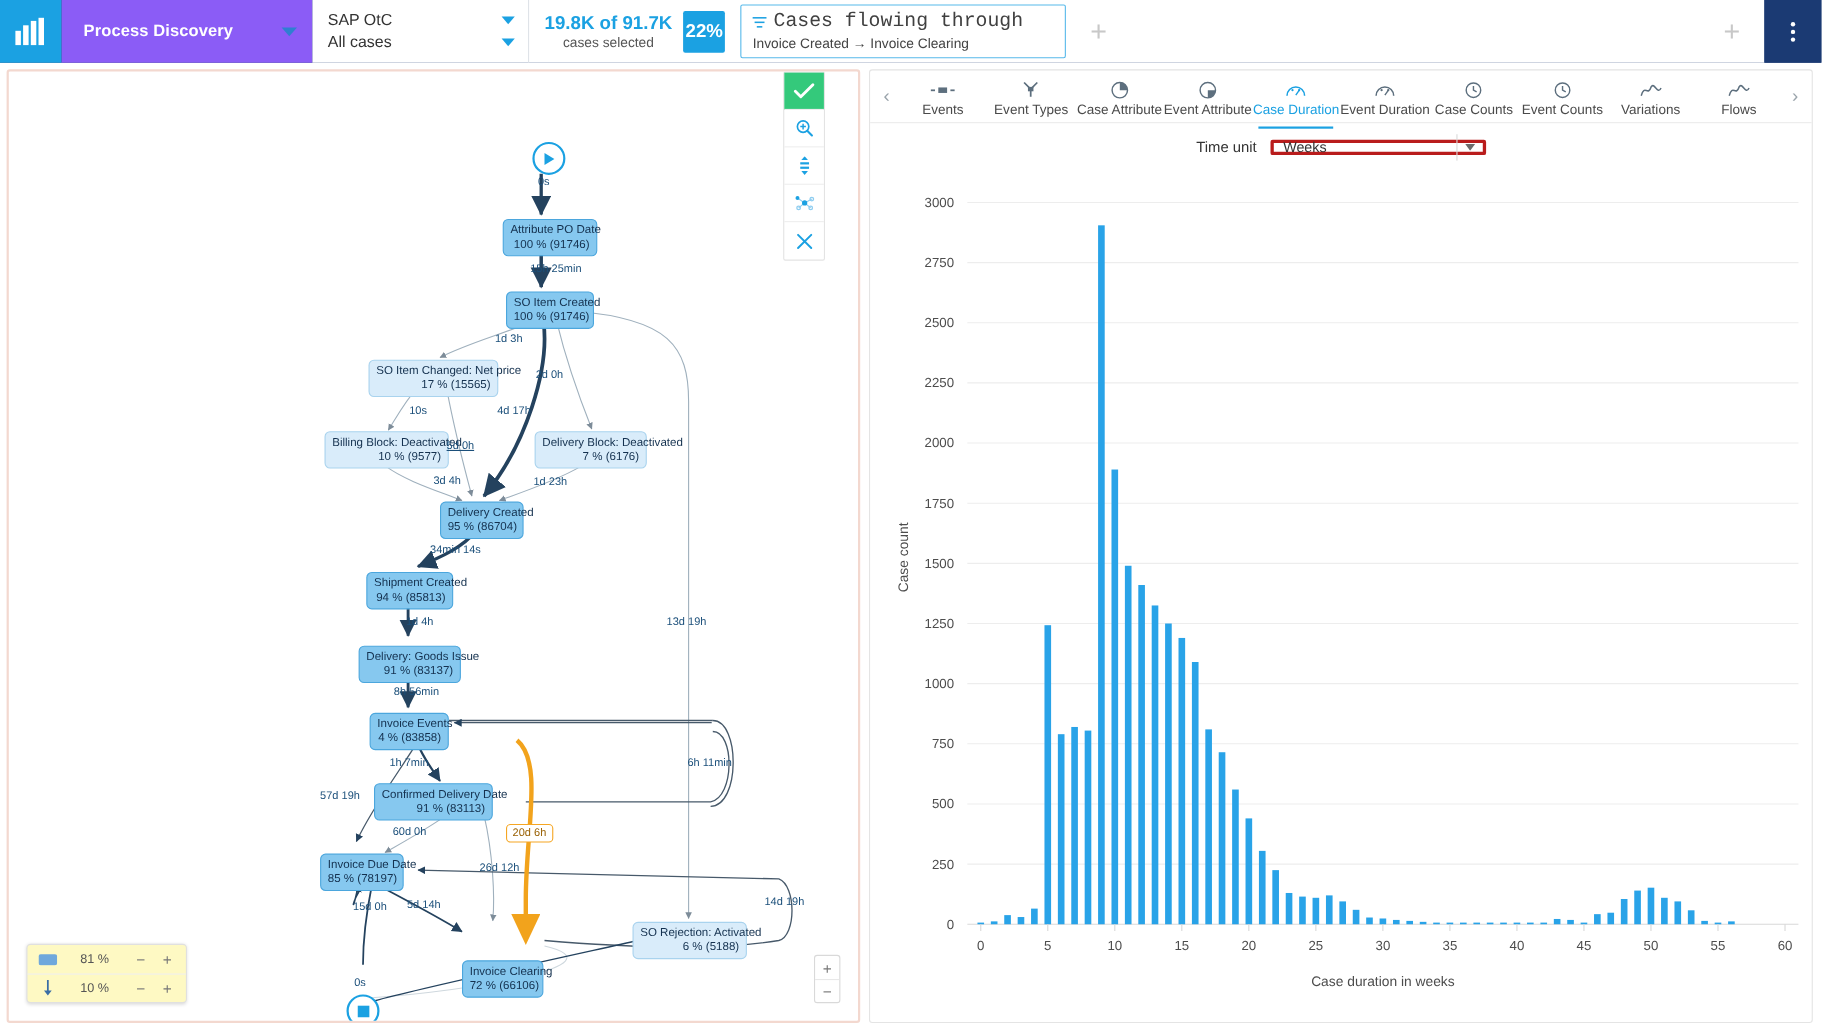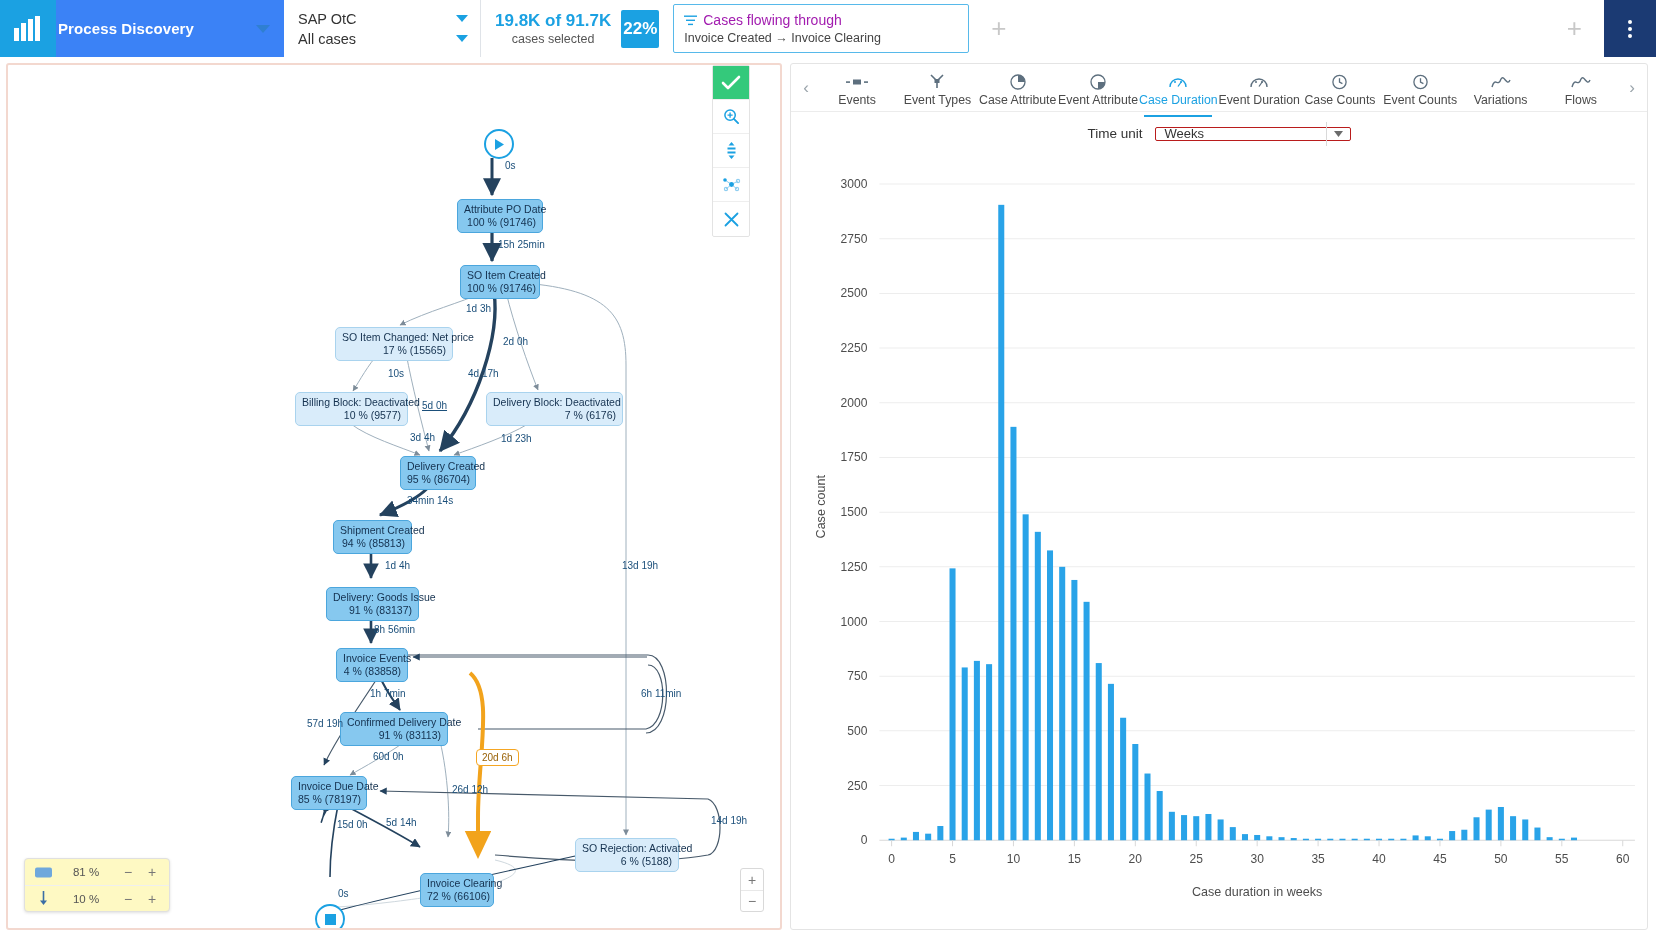--- a/index.html
+++ b/index.html
@@ -9,40 +9,40 @@
     font-family:"Liberation Sans", sans-serif;
     background:#ffffff;
     overflow:hidden;
     -webkit-font-smoothing:antialiased;
   }
 
   
   #topbar { height:57px; width:100%; display:flex; align-items:stretch; background:#1b3a73; position:relative; }
   #logo-box { width:56px; background:#1ba1e2; display:flex; align-items:center; justify-content:center; }
   #logo-box svg { display:block; }
-  #app-title-box { display:flex; align-items:center; padding:0 14px 0 2px; background:#3b82f6; min-width:228px;justify-content:space-between; }
+  #app-title-box { display:flex; align-items:center; padding:0 14px 0 20px; background:#8b5cf6; min-width:228px;justify-content:space-between; }
   #app-title { color:#fff; font-size:15px; font-weight:600; letter-spacing:.1px; }
   .caret-down { width:0;height:0;border-left:7px solid transparent;border-right:7px solid transparent;border-top:8px solid #2f7fd1; margin-left:auto; }
 
   #white-strip { flex:1; background:#fff; display:flex; align-items:stretch; height:57px; }
 
   #dataset-select { width:196px; padding:6px 12px 6px 14px; display:flex; flex-direction:column; justify-content:center; gap:4px; }
   .sel-row { display:flex; align-items:center; justify-content:space-between; }
   .sel-row span.txt { font-size:14.5px; color:#333; }
   .sel-caret { width:0;height:0;border-left:6px solid transparent;border-right:6px solid transparent;border-top:7px solid #1ba1e2; }
 
   #cases-block { display:flex; align-items:center; border-left:1px solid #dfe3e8; padding:0 0 0 14px; }
   #cases-texts { display:flex; flex-direction:column; align-items:center; padding-right:10px; }
   #cases-count { color:#1ba1e2; font-size:17px; font-weight:600; }
   #cases-label { color:#555; font-size:12.5px; margin-top:1px; }
   #cases-pct { background:#1ba1e2; color:#fff; font-size:17px; font-weight:600; width:38px; height:38px; display:flex; align-items:center; justify-content:center; border-radius:2px; }
 
   #filter-chip { margin-left:14px; margin-top:4px; margin-bottom:4px; width:296px; border:1px solid #57b9ea; border-radius:2px; padding:6px 10px; display:flex; flex-direction:column; justify-content:center; gap:3px; background:#fff; }
   #chip-head { display:flex; align-items:center; gap:6px; }
-  #chip-title { color:#a21caf; font-size:14px; }
+  #chip-title { color:#404040; font-size:18px;font-family:Liberation Mono, monospace; }
   #chip-sub { color:#444; font-size:12.5px; }
 
   #plus-1 { color:#c8c8c8; font-size:26px; margin-left:22px; display:flex; align-items:center; font-weight:300; }
   #right-spacer { flex:1; }
   #plus-2 { color:#c8c8c8; font-size:26px; display:flex; align-items:center; font-weight:300; padding-right:22px; }
   #kebab { width:52px; background:#1b3a73; display:flex; align-items:center; justify-content:center; flex-direction:column; gap:3px; }
   .kdot { width:4px;height:4px;border-radius:50%;background:#fff; }
 
   
   #main { height:879px; display:flex; padding:6px 8px 6px 6px; gap:8px; background:#fff; }
@@ -50,21 +50,21 @@
   
   #left-panel { width:776px; position:relative; border:2px solid #f3d8cf; border-radius:3px; background:#fff; overflow:hidden; }
   #graph-area { position:absolute; inset:0; }
 
   .node { position:absolute; border-radius:5px; padding:3px 6px; text-align:center; line-height:1.25; white-space:nowrap; }
   .node .nm { font-size:10.5px; color:#14314f; display:block; }
   .node .pc { font-size:10.5px; color:#14314f; display:block; text-align:right; }
   .node.dark { background:#86c8ef; border:1px solid #4ba6dd; }
   .node.light { background:#d9ecfa; border:1px solid #a9d3ee; }
 
-  .elabel { position:absolute; font-size:10px; color:#1b4f7a; white-space:nowrap;margin-left:16px; }
+  .elabel { position:absolute; font-size:10px; color:#1b4f7a; white-space:nowrap; }
   .elabel.highlight { border:1px solid #f5a623; background:#fff; color:#9a6206; border-radius:4px; padding:2px 5px; font-size:10px; }
 
   .term { position:absolute; width:30px; height:30px; border-radius:50%; border:2px solid #1ba1e2; background:#fff; display:flex; align-items:center; justify-content:center; }
 
   #diag-toolbar { position:absolute; top:0; right:30px; width:38px; background:#fff; border:1px solid #e3e3e3; border-radius:2px; display:flex; flex-direction:column; }
   .dtb { height:34px; display:flex; align-items:center; justify-content:center; border-bottom:1px solid #eee; }
   .dtb.green { background:#34c97b; height:34px; }
 
   #zoom-ctl { position:absolute; left:16px; bottom:16px; width:146px; background:#fef9c3; border:1px solid #e0e0e0; border-radius:4px; box-shadow:0 1px 3px rgba(0,0,0,.12); }
   .zrow { display:flex; align-items:center; height:26px; padding:0 8px; gap:6px; }
@@ -83,21 +83,21 @@
   .arrow-btn { width:22px; text-align:center; color:#9aa4ab; font-size:17px; }
   .tabs-wrap { flex:1; display:flex; align-items:flex-start; justify-content:space-between; height:48px; padding-top:4px; }
   .tab { flex:1; display:flex; flex-direction:column; align-items:center; gap:2px; height:44px; justify-content:center; position:relative; }
   .tab .ticon { height:18px; display:flex; align-items:center; justify-content:center; }
   .tab .tlabel { font-size:12.3px; color:#4a4a4a; white-space:nowrap; }
   .tab.active .tlabel { color:#1ba1e2; }
   .tab.active::after { content:""; position:absolute; left:6px; right:6px; bottom:-5px; height:2px; background:#1ba1e2; }
 
   #tu-row { display:flex; align-items:center; justify-content:center; gap:12px; padding:14px 0 6px; }
   #tu-label { font-size:13.5px; color:#333; }
-  #tu-select { width:196px; height:14px; border:1px solid #b91c1c; border-radius:2px; display:flex; align-items:center; justify-content:space-between; padding:0 0 0 9px; background:#fff; }
+  #tu-select { width:196px; height:14px; border:3px solid #b91c1c; border-radius:2px; display:flex; align-items:center; justify-content:space-between; padding:0 0 0 9px; background:#fff; }
   #tu-value { font-size:13px; color:#333; }
   #tu-caret { width:24px; height:24px; border-left:1px solid #d9d9d9; display:flex; align-items:center; justify-content:center; }
 
   #chart-wrap { flex:1; position:relative; }
   #chart { position:absolute; left:0; top:0; right:0; bottom:0; }
 
   .axis-text { font-size:12px; fill:#4d4d4d; font-family:"Liberation Sans", sans-serif; }
   .axis-title { font-size:12.5px; fill:#4d4d4d; font-family:"Liberation Sans", sans-serif; }
   .gridline { stroke:#ededed; stroke-width:1; }
   .axisline { stroke:#d8d8d8; stroke-width:1; }
@@ -245,21 +245,21 @@
         <span class="pc">100 % (91746)</span>
       </div>
       <div class="node light" style="left:327px; top:262px; width:118px;">
         <span class="nm">SO Item Changed: Net price</span>
         <span class="pc">17 % (15565)</span>
       </div>
       <div class="node light" style="left:287px; top:327px; width:113px;">
         <span class="nm">Billing Block: Deactivated</span>
         <span class="pc">10 % (9577)</span>
       </div>
-      <div class="node light" style="left:478px; top:327px; width:137px;">
+      <div class="node light" style="left:478px; top:327px; width:102px;">
         <span class="nm">Delivery Block: Deactivated</span>
         <span class="pc">7 % (6176)</span>
       </div>
       <div class="node dark" style="left:392px; top:391px; width:76px;">
         <span class="nm">Delivery Created</span>
         <span class="pc">95 % (86704)</span>
       </div>
       <div class="node dark" style="left:325px; top:455px; width:79px;">
         <span class="nm">Shipment Created</span>
         <span class="pc">94 % (85813)</span>

